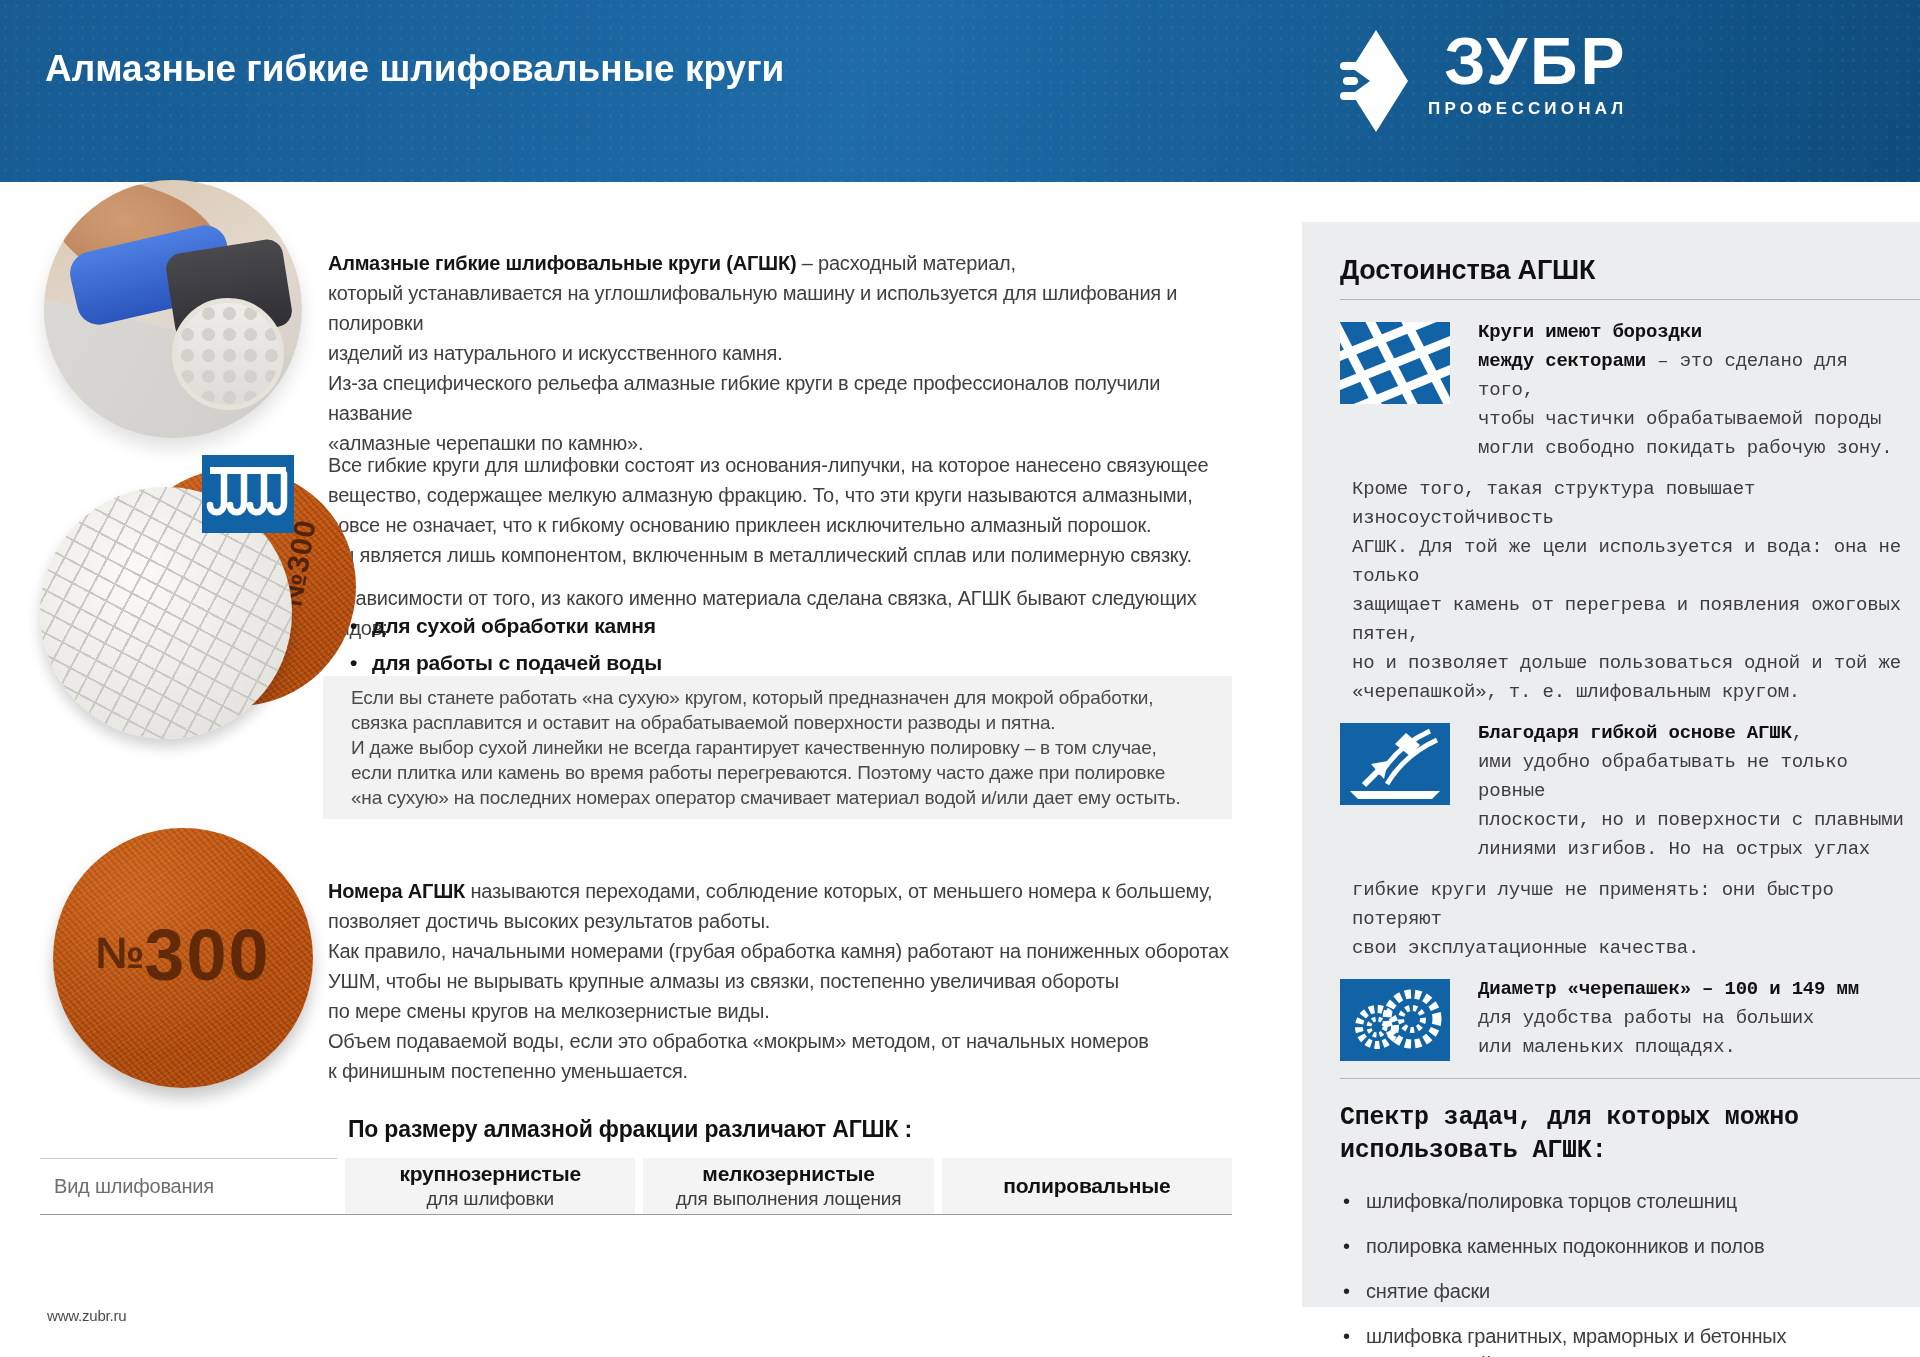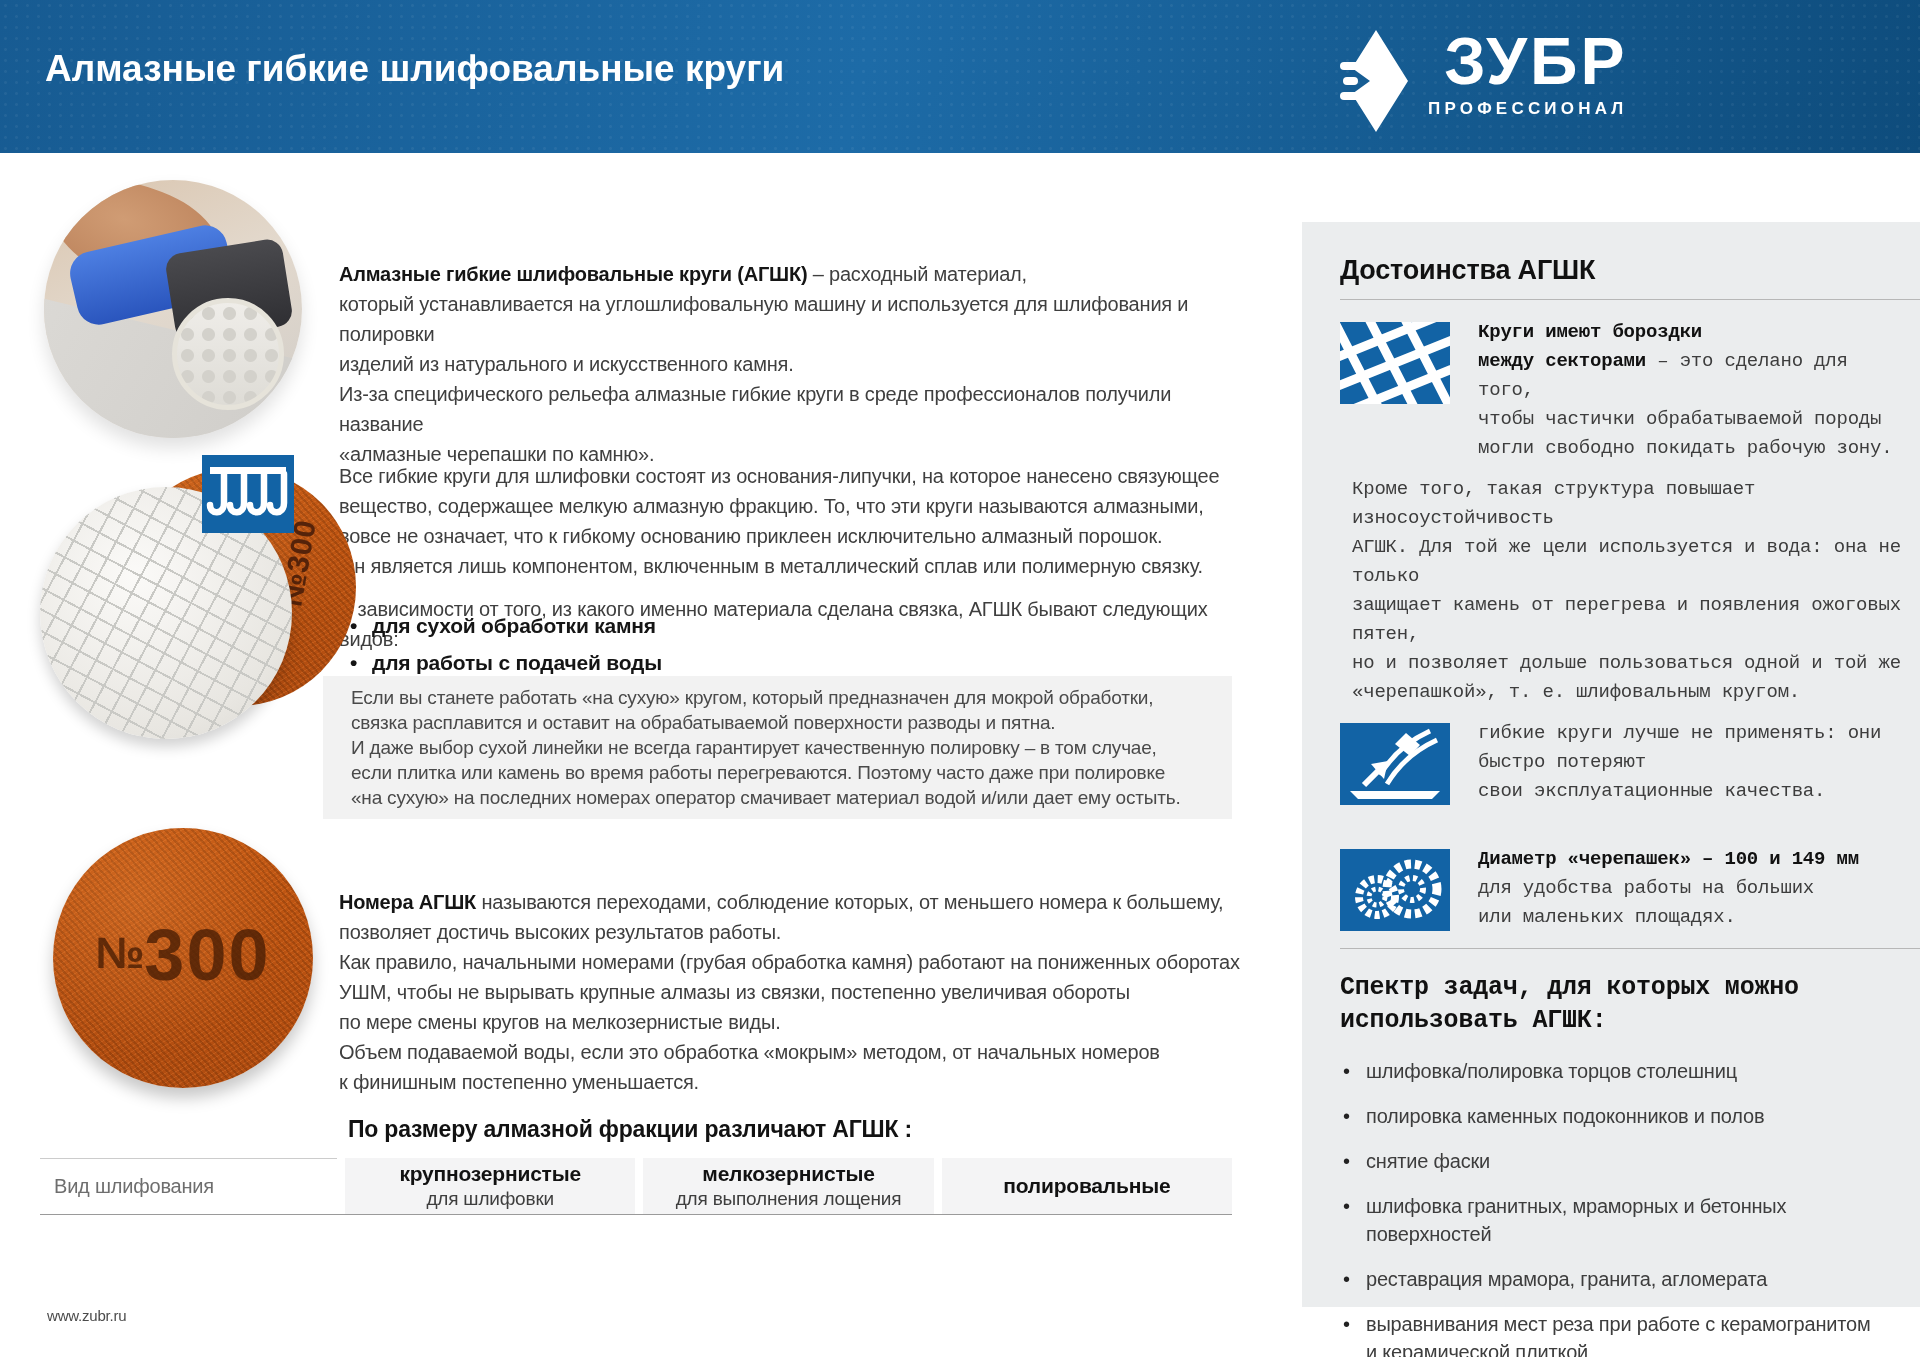--- a/index.html
+++ b/index.html
@@ -1,21 +1,21 @@
 <!DOCTYPE html>
 <html lang="ru"><head>
 <meta charset="utf-8">
 <style>
   html,body{margin:0;padding:0;background:#ffffff;}
   #page{position:relative;width:1920px;height:1357px;background:#ffffff;overflow:hidden;
         font-family:"Liberation Sans","DejaVu Sans",sans-serif;color:#3f3f3f;letter-spacing:-0.2px;}
   .pre{white-space:pre-line;}
 
   
-  .hdr{position:absolute;left:0;top:0;width:1920px;height:153px;
+  .hdr{position:absolute;left:0;top:0;width:1920px;height:182px;
        background-image:radial-gradient(rgba(255,255,255,.055) 1.2px,transparent 1.7px),
                         linear-gradient(105deg,#175b92 0%,#1d6ba7 45%,#0e4c7c 100%);
        background-size:11px 11px,100% 100%;}
   .hdr-title{position:absolute;left:45px;top:48px;margin:0;font-size:37px;font-weight:bold;color:#ffffff;letter-spacing:0;}
   .brand{position:absolute;left:1340px;top:24px;display:flex;align-items:flex-start;}
   .brand svg{display:block;}
   .brand-txt{margin-left:16px;text-align:right;}
   .brand-name{font-size:66px;line-height:0.95;font-weight:bold;color:#ffffff;letter-spacing:3px;margin:6px 0 0 0;}
   .brand-sub{font-size:17px;font-weight:bold;color:#ffffff;letter-spacing:4.2px;margin-top:6px;}
 
@@ -45,21 +45,21 @@
                          repeating-linear-gradient(-31deg,rgba(255,150,70,.20) 0 1px,transparent 1px 4px),
                          linear-gradient(#c25712,#b04c10);}
   .mid-label{position:absolute;right:14px;top:78px;transform:rotate(-80deg);font-size:30px;font-weight:bold;color:#55230a;letter-spacing:1px;}
   .velcro{position:absolute;left:202px;top:455px;width:92px;height:78px;background:#1263a5;z-index:3;}
   .disc-orange-big{left:53px;top:828px;width:260px;height:260px;box-shadow:0 10px 16px rgba(0,0,0,.22);}
   .big-label{position:absolute;left:0;top:86px;width:100%;text-align:center;color:#4e2006;opacity:.82;font-weight:bold;}
   .big-label .no{font-size:44px;vertical-align:12px;}
   .big-label .num{font-size:72px;letter-spacing:2px;}
 
   
-  .para{position:absolute;left:327px;width:910px;margin:12px;font-size:20px;line-height:30px;}
+  .para{position:absolute;left:327px;width:910px;margin:1px;font-size:20px;line-height:30px;}
   .para b{color:#151515;}
   .pos-p1{top:247px;} .pos-p2{top:449px;} .pos-vz{top:582px;}
   .bullets{position:absolute;left:350px;top:604px;margin:0;padding:0;list-style:none;}
   .bullets li{position:relative;padding-left:22px;margin-bottom:13px;font-size:21px;font-weight:bold;color:#151515;line-height:24px;margin-top:10px;}
   .bullets li::before{content:"•";position:absolute;left:0;top:0;font-weight:bold;}
   .note{position:absolute;left:323px;top:676px;width:909px;box-sizing:border-box;background:#f2f2f2;
         padding:9px 24px 9px 28px;font-size:19px;line-height:25px;color:#4a4a4a;margin:0;}
   .pos-p3{top:875px;}
 
   
@@ -237,20 +237,24 @@
         <svg viewBox="0 0 110 82">
           <rect width="110" height="82" fill="#1263a5"></rect>
           <polygon points="10,68 100,68 92,76 18,76" fill="#ffffff"></polygon>
           <path d="M90,8 C68,18 52,32 40,52" stroke="#ffffff" stroke-width="5" fill="none"></path>
           <path d="M97,17 C75,27 59,41 47,61" stroke="#ffffff" stroke-width="5" fill="none"></path>
           <polygon points="66,10 80,22 70,33 55,21" fill="#ffffff"></polygon>
           <line x1="24" y1="62" x2="38" y2="48" stroke="#ffffff" stroke-width="6"></line>
           <polygon points="31,41 48,38 44,56" fill="#ffffff"></polygon>
         </svg>
       </div>
+      <p class="pre"><b>Благодаря гибкой основе АГШК</b><span>,
+ими удобно обрабатывать не только ровные
+плоскости, но и поверхности с плавными
+линиями изгибов. Но на острых углах</span></p>
       <p class="pre">гибкие круги лучше не применять: они быстро потеряют
 свои эксплуатационные качества.</p>
     </div>
 
     <div class="adv">
       <div class="adv-icon no-mb">
         <svg viewBox="0 0 110 82">
           <rect width="110" height="82" fill="#1263a5"></rect>
           <g stroke="#ffffff" fill="none">
             <circle cx="37" cy="48" r="18" stroke-width="8" stroke-dasharray="5 3.5"></circle>

